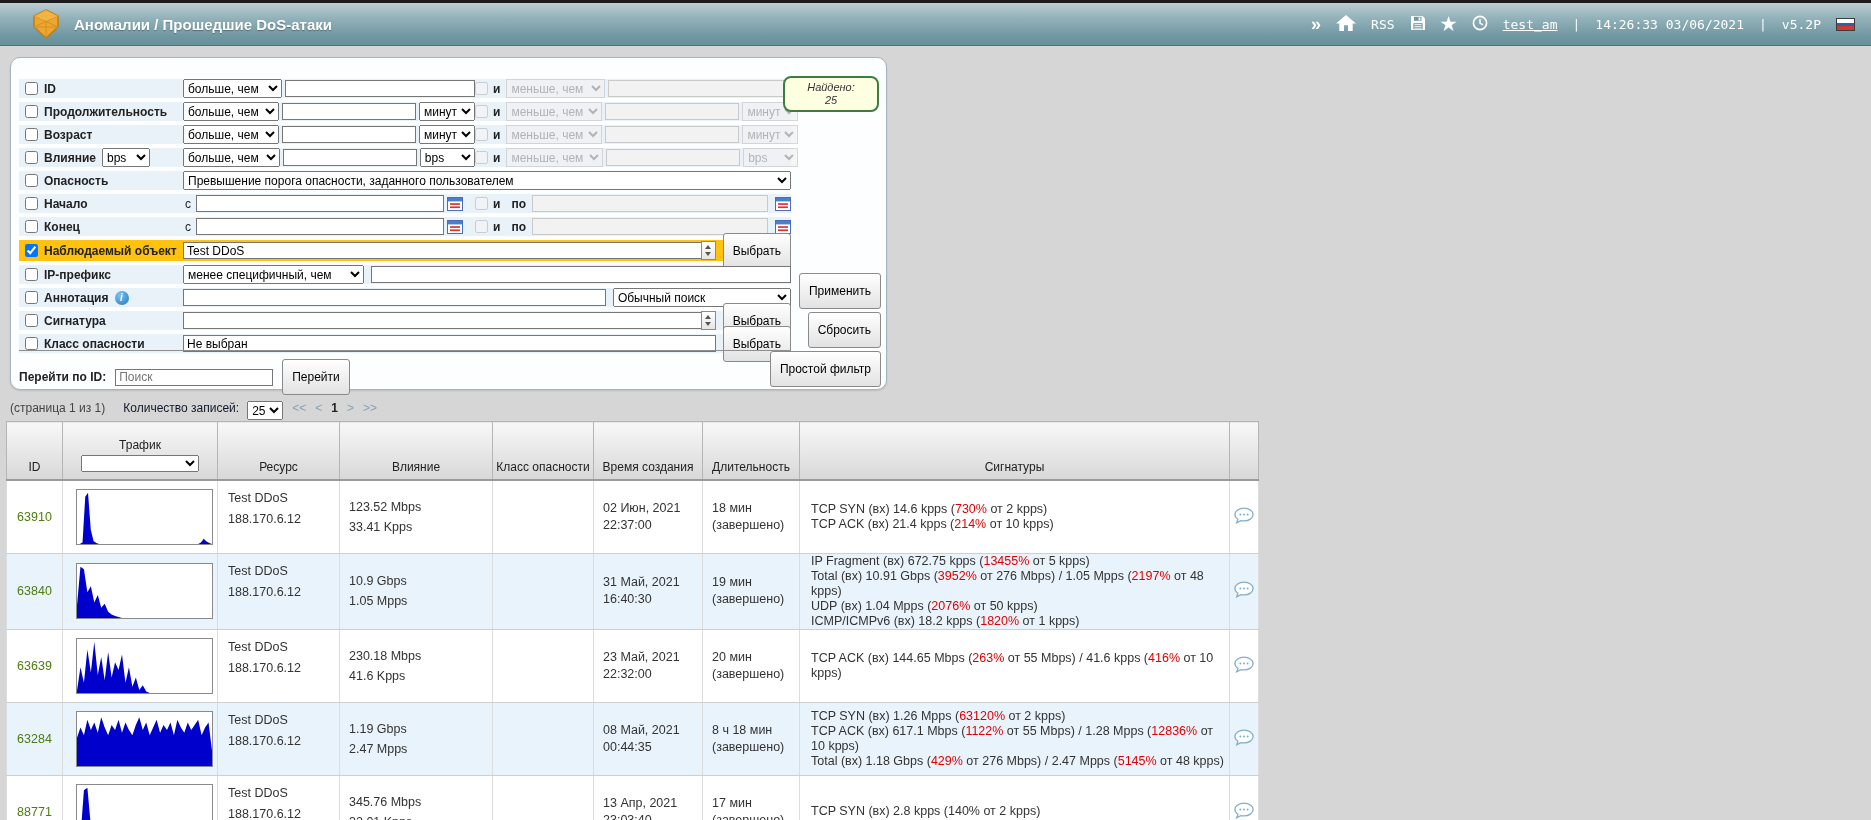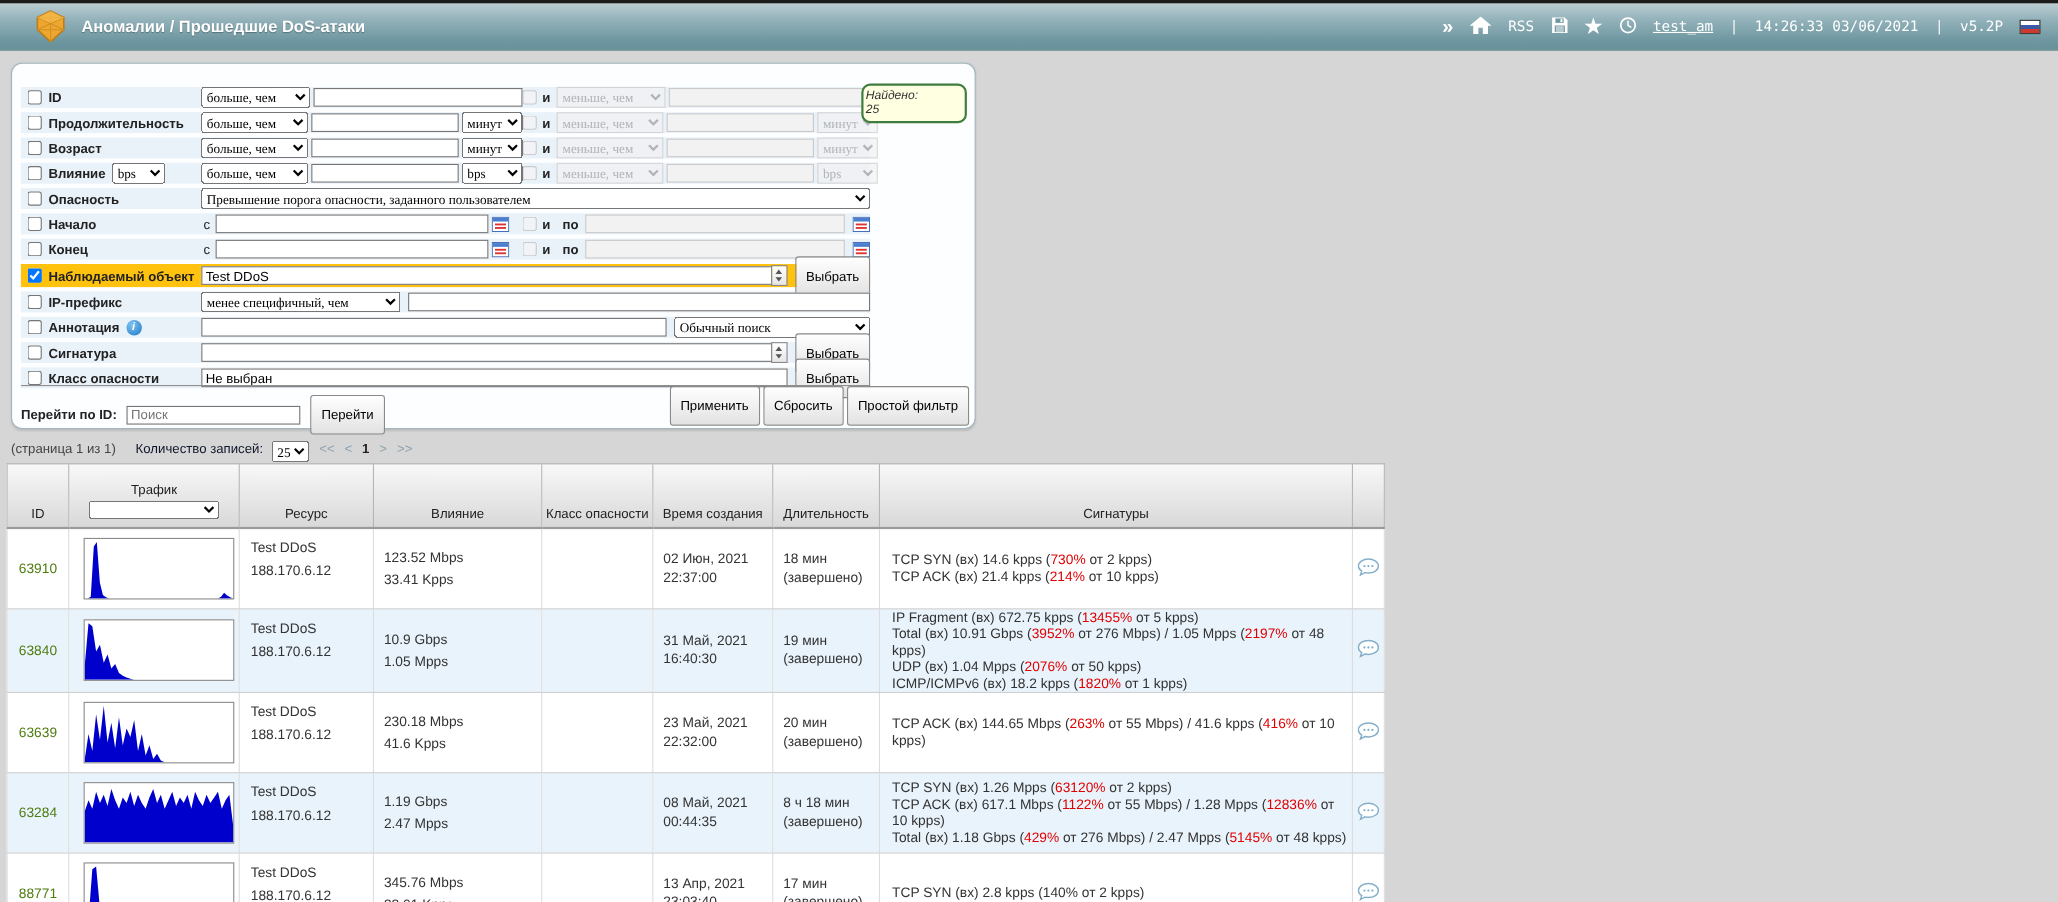--- a/index.html
+++ b/index.html
@@ -33,41 +33,41 @@
   }
   .frow{display:flex;align-items:center;height:19px;margin-bottom:4px;background:#e9f1f9;
     padding-left:6px;width:772px;box-sizing:border-box;white-space:nowrap}
   .frow.hl{background:#ffc20e;height:21px}
   .flabel{display:flex;align-items:center;gap:6px;width:158px;flex:none;font-weight:bold}
   .frow input[type="checkbox"]{width:13px;height:13px;margin:0;flex:none}
   .zone{display:flex;align-items:center;gap:3px;flex:none}
   .zone.en,.zone.dis{width:292px}
   .and{font-weight:bold;margin:0 6px 0 5px}
   .pre{margin:0 2px}
-  select{height:19px;font-size:12px;font-family:Liberation Serif, serif}
+  select{height:19px;font-size:12px;font-family:Liberation Sans, sans-serif}
   .inp{height:15px;border:1px solid #767676;font-size:12px;padding:0 3px;font-family:"Liberation Sans",sans-serif}
   input:disabled,select:disabled{background:#f2f2f2;color:#9a9a9a;border-color:#c9c9c9}
   .sel-op{width:100px}.sel-unit{width:57px}.sel-mini{width:48px}
   .sel-sev{width:608px}.sel-ip{width:184px}.sel-mode{width:182px}
   .w184{width:184px}.w126{width:126px}.w240{width:240px}.w236{width:236px}
   .w530{width:527px}.w547{width:547px}.w427{width:424px}.w418{width:420px}.w150{width:150px}
   .spin{width:15px;height:19px;box-sizing:border-box;border:1px solid #8a8a8a;margin-left:-1px;
     background:linear-gradient(#ffffff,#e6e6e6);display:flex;flex-direction:column;align-items:center;justify-content:space-evenly;cursor:pointer}
   .spin i{display:block;width:0;height:0;border-left:3.5px solid transparent;border-right:3.5px solid transparent}
   .spin .up{border-bottom:4px solid #555}
   .spin .dn{border-top:4px solid #555}
   .btn{height:36px;font-size:12px;padding:0 9px;border:1px solid #8a8a8a;border-radius:3px;
     background:linear-gradient(#ffffff,#e2e2e2);cursor:pointer;font-family:"Liberation Sans",sans-serif;white-space:nowrap}
   .mlr{margin-left:7px}
-  .found{position:absolute;right:7px;top:18px;width:88px;padding:3px 2px;text-align:left;
+  .found{position:absolute;right:7px;top:18px;width:88px;padding:3px 2px;text-align:center;
     background:#ffffe2;border:2px solid #3f7d3f;border-radius:8px;font-style:italic;
     font-size:11px;line-height:13px;color:#333}
   .divider{position:absolute;left:8px;top:292px;width:772px;border-top:1px solid #8f8f8f}
   .goto-row{position:absolute;left:8px;top:301px;display:flex;align-items:center;gap:9px}
-  .actions{position:absolute;right:5px;bottom:2px;display:flex;flex-direction:row;align-items:flex-end;gap:3px}
+  .actions{position:absolute;right:5px;bottom:2px;display:flex;flex-direction:column;align-items:flex-end;gap:3px}
   .info{width:14px;height:14px;border-radius:50%;flex:none;
     background:radial-gradient(circle at 35% 30%,#7ec3f0,#1e78c8);
     color:#fff;font-weight:bold;font-size:10px;font-style:italic;
     display:inline-flex;align-items:center;justify-content:center}
   .cal{flex:none;cursor:pointer;line-height:0}
   
   .pagebar{position:absolute;left:10px;top:401px;display:flex;align-items:flex-start;color:#444;white-space:nowrap}
   .pagebar .cnt{margin-left:18px;margin-right:8px;color:#0f172a}
   .pagebar .pg{margin-left:9px;color:#8aa0b0;cursor:pointer}
   .pagebar .pg.cur{color:#222;font-weight:bold;cursor:default}

